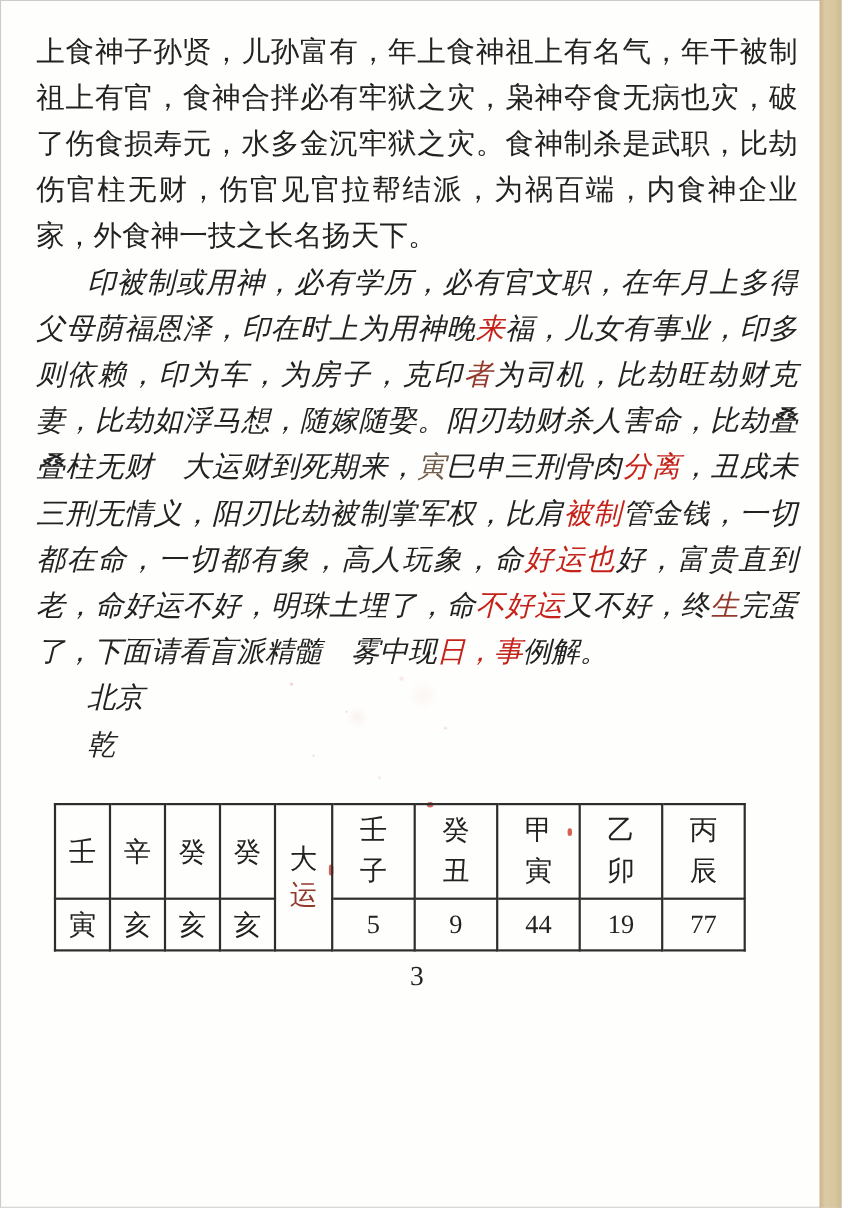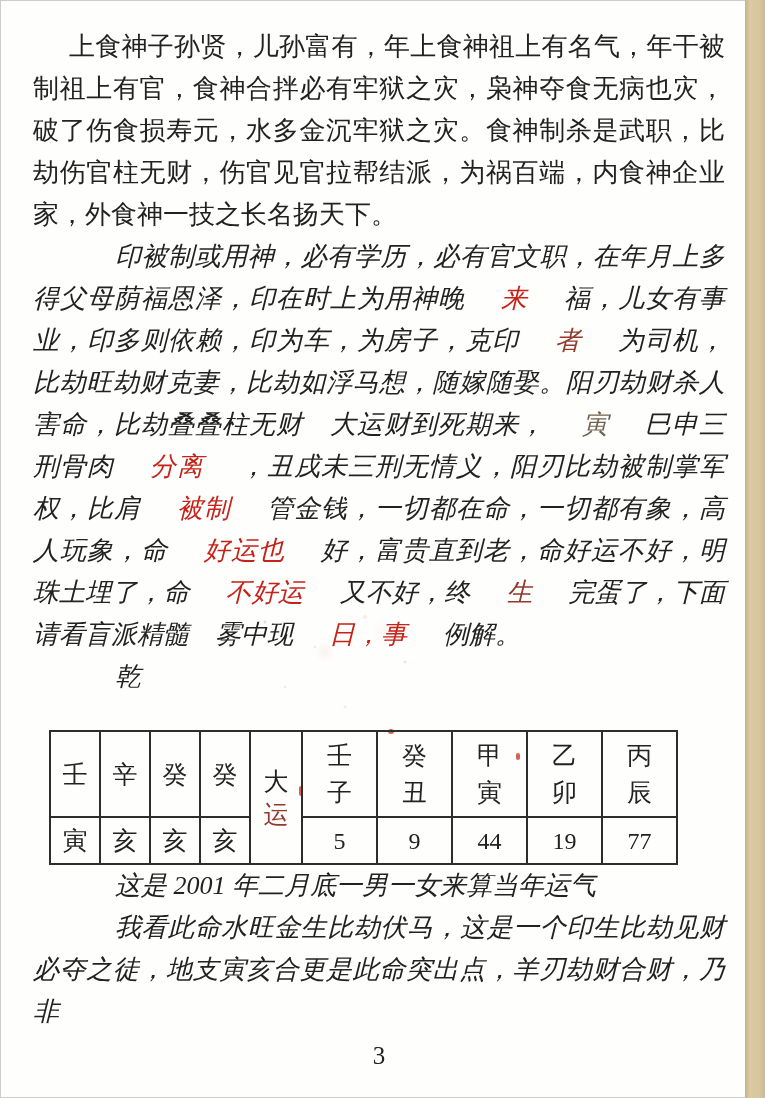--- a/index.html
+++ b/index.html
@@ -25,21 +25,21 @@
   }
   .para{
     margin:0;
     font-size:26px;
     line-height:42px;
     color:#222222;
     text-align:justify;
     letter-spacing:0;
   }
   .para.indent{text-indent:46px;font-style:italic;}
-  .seg{white-space:pre-wrap;margin-left:36px;}
+  .seg{white-space:pre-wrap;}
   .seg-red{color:#c5231a;}
   .seg-darkred{color:#93392b;}
   .seg-brown{color:#73604e;}
   
   .table-wrap{margin:32px 0 0 16px;}
   table.bazi{border-collapse:collapse;table-layout:fixed;}
   table.bazi td{
     border:2px solid #2d2d2d;
     text-align:center;vertical-align:middle;
     color:#222222;
@@ -97,20 +97,21 @@
   <div class="stain-cloud"></div>
   <div class="stain-dot d1"></div>
   <div class="stain-dot d2"></div>
   <div class="stain-dot d3"></div>
 
   <div class="content">
 
     <div id="blocks-top">
         <p class="para"><span class="seg">上食神子孙贤，儿孙富有，年上食神祖上有名气，年干被制祖上有官，食神合拌必有牢狱之灾，枭神夺食无病也灾，破了伤食损寿元，水多金沉牢狱之灾。食神制杀是武职，比劫伤官柱无财，伤官见官拉帮结派，为祸百端，内食神企业家，外食神一技之长名扬天下。</span></p>
         <p class="para indent"><span class="seg">印被制或用神，必有学历，必有官文职，在年月上多得父母荫福恩泽，印在时上为用神晚</span><span class="seg seg-red">来</span><span class="seg">福，儿女有事业，印多则依赖，印为车，为房子，克印</span><span class="seg seg-darkred">者</span><span class="seg">为司机，比劫旺劫财克妻，比劫如浮马想，随嫁随娶。阳刃劫财杀人害命，比劫叠叠柱无财　大运财到死期来，</span><span class="seg seg-brown">寅</span><span class="seg">巳申三刑骨肉</span><span class="seg seg-red">分离</span><span class="seg">，丑戌未三刑无情义，阳刃比劫被制掌军权，比肩</span><span class="seg seg-red">被制</span><span class="seg">管金钱，一切都在命，一切都有象，高人玩象，命</span><span class="seg seg-red">好运也</span><span class="seg">好，富贵直到老，命好运不好，明珠土埋了，命</span><span class="seg seg-red">不好运</span><span class="seg">又不好，终</span><span class="seg seg-darkred">生</span><span class="seg">完蛋了，下面请看盲派精髓　雾中现</span><span class="seg seg-red">日，事</span><span class="seg">例解。</span></p>
+        <p class="para indent"><span class="seg">北京</span></p>
         <p class="para indent"><span class="seg">乾</span></p>
       </div>
 
     <div class="table-wrap">
       <table class="bazi">
         <tbody id="bazi-body">
             <tr>
               <td class="pillar row-top">壬</td>
               <td class="pillar row-top">辛</td>
               <td class="pillar row-top">癸</td>
@@ -160,24 +161,20 @@
               <td class="dayun-cell row-bottom"><span class="age">5</span></td>
               <td class="dayun-cell row-bottom"><span class="age">9</span></td>
               <td class="dayun-cell row-bottom"><span class="age">44</span></td>
               <td class="dayun-cell row-bottom"><span class="age">19</span></td>
               <td class="dayun-cell row-bottom"><span class="age">77</span></td>
             </tr>
           </tbody>
       </table>
     </div>
 
-    <div id="blocks-bottom">
-        <p class="para indent"><span class="seg">这是 2001 年二月底一男一女来算当年运气</span></p>
-        <p class="para indent"><span class="seg">我看此命水旺金生比劫伏马，这是一个印生比劫见财必夺之徒，地支寅亥合更是此命突出点，羊刃劫财合财，乃非</span></p>
-      </div>
 
     <div class="page-number">3</div>
 
   </div>
 
   <div class="edge-strip"></div>
 
 </div>
 
 </body></html>

